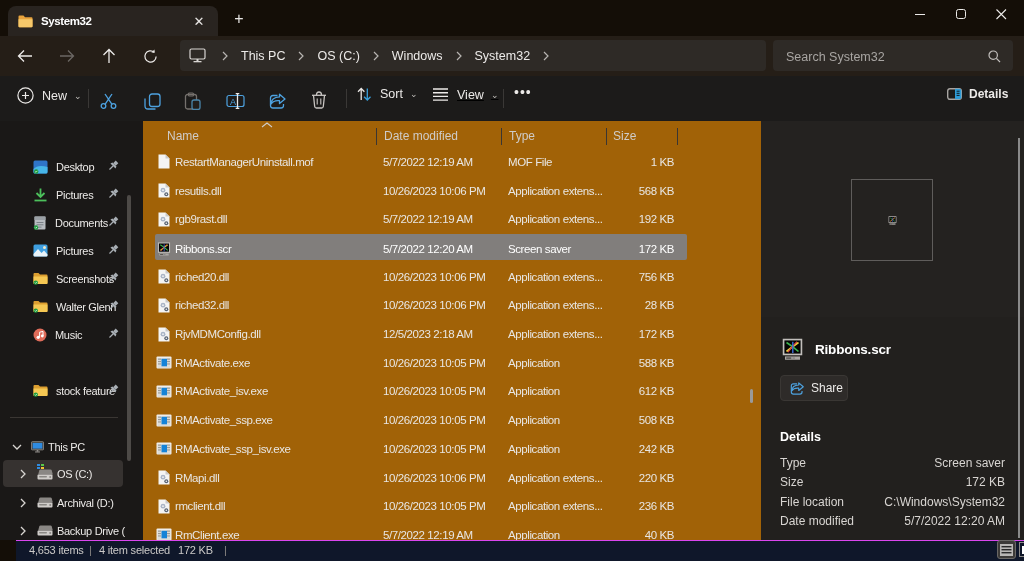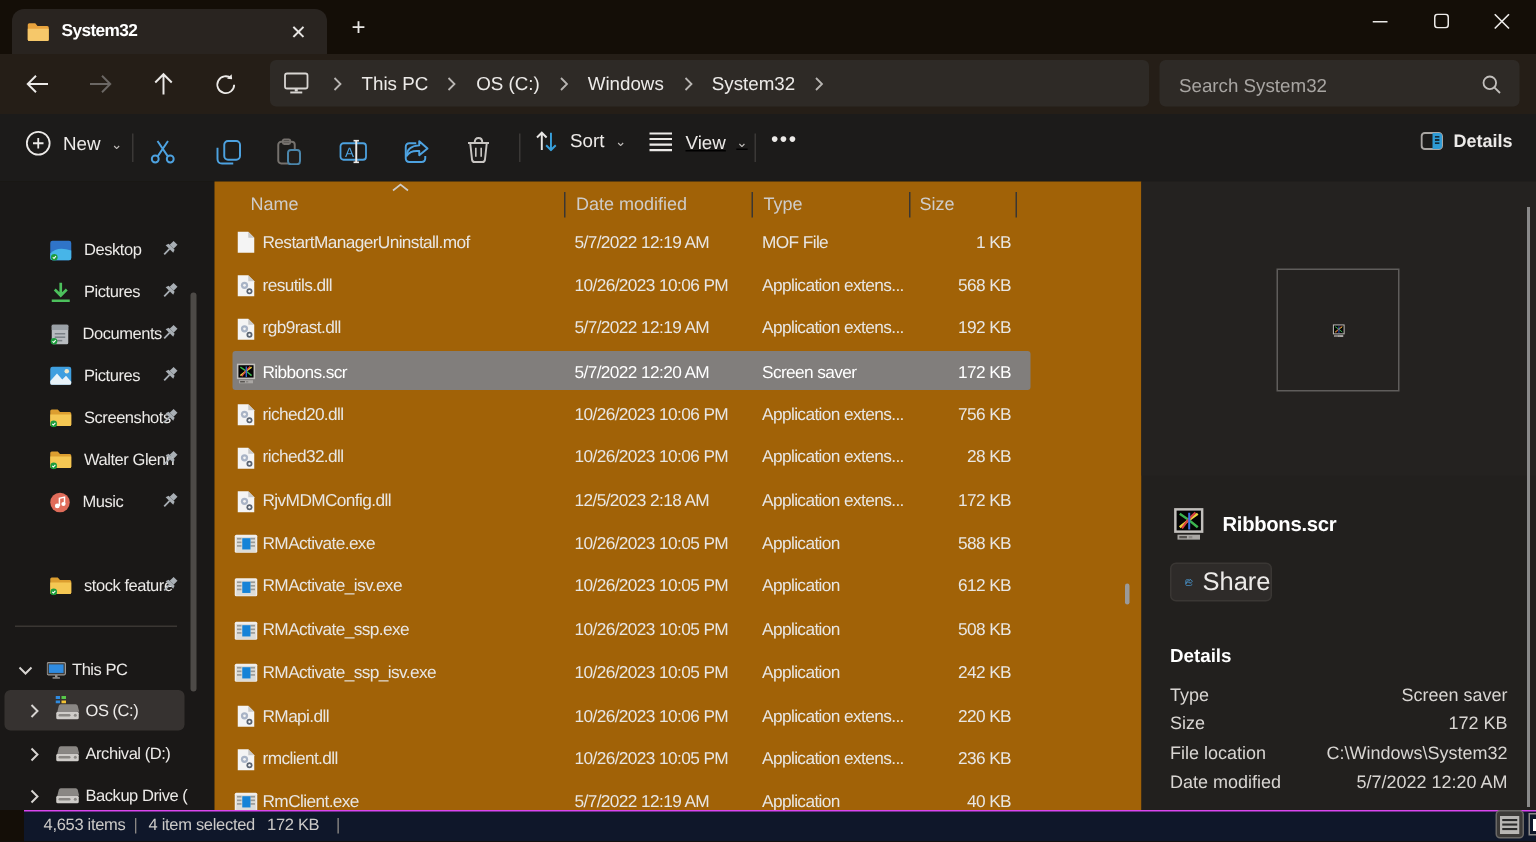--- a/index.html
+++ b/index.html
@@ -59,21 +59,21 @@
 .frow.sel .c-date { left:228px; } .frow.sel .c-type { left:353px; }
 .frow.sel .c-size { left:408px; }
 .frow.sel .cell { color:#ffffff; }
 #lscroll { position:absolute; left:607px; top:268px; width:3px; height:14px; background:#9a9a9a; border-radius:1.5px; }
 
 #details { position:absolute; left:761px; top:0; width:263px; height:419px; background:#22201e; }
 #pvbox { position:absolute; left:90px; top:58px; width:82px; height:82px; border:1px solid #5f5d5b; }
 #dtitle { position:absolute; left:54px; top:221px; color:#ffffff; font-size:13.5px; font-weight:bold; letter-spacing:-0.2px; }
 #sharebtn { position:absolute; left:19px; top:254px; width:68px; height:26px; background:#2e2b29;
   border:1px solid #3a3734; border-radius:4px; display:flex; align-items:center; }
-#sharebtn span { color:#eceae8; font-size:17px; margin-left:6px; }
+#sharebtn span { color:#eceae8; font-size:12px; margin-left:6px; }
 #dethdr { position:absolute; left:19px; top:309px; color:#ffffff; font-size:12.5px; font-weight:bold; }
 .drow { position:absolute; left:19px; width:225px; height:16px; color:#d8d5d2; font-size:12px; }
 .drow .dv { position:absolute; right:0; top:0; color:#d8d5d2; }
 #dscroll { position:absolute; left:257px; top:17px; width:2px; height:400px; background:#8a8a8a; }
 
 #statusbar { position:absolute; left:16px; top:540px; width:1024px; height:21px; background:#0f172a;
   border-top:1px solid #d946ef; color:#cccac8; font-size:11px; letter-spacing:-0.2px; }
 #statusbar .st { position:absolute; top:3px; }
 </style>
 </head>

